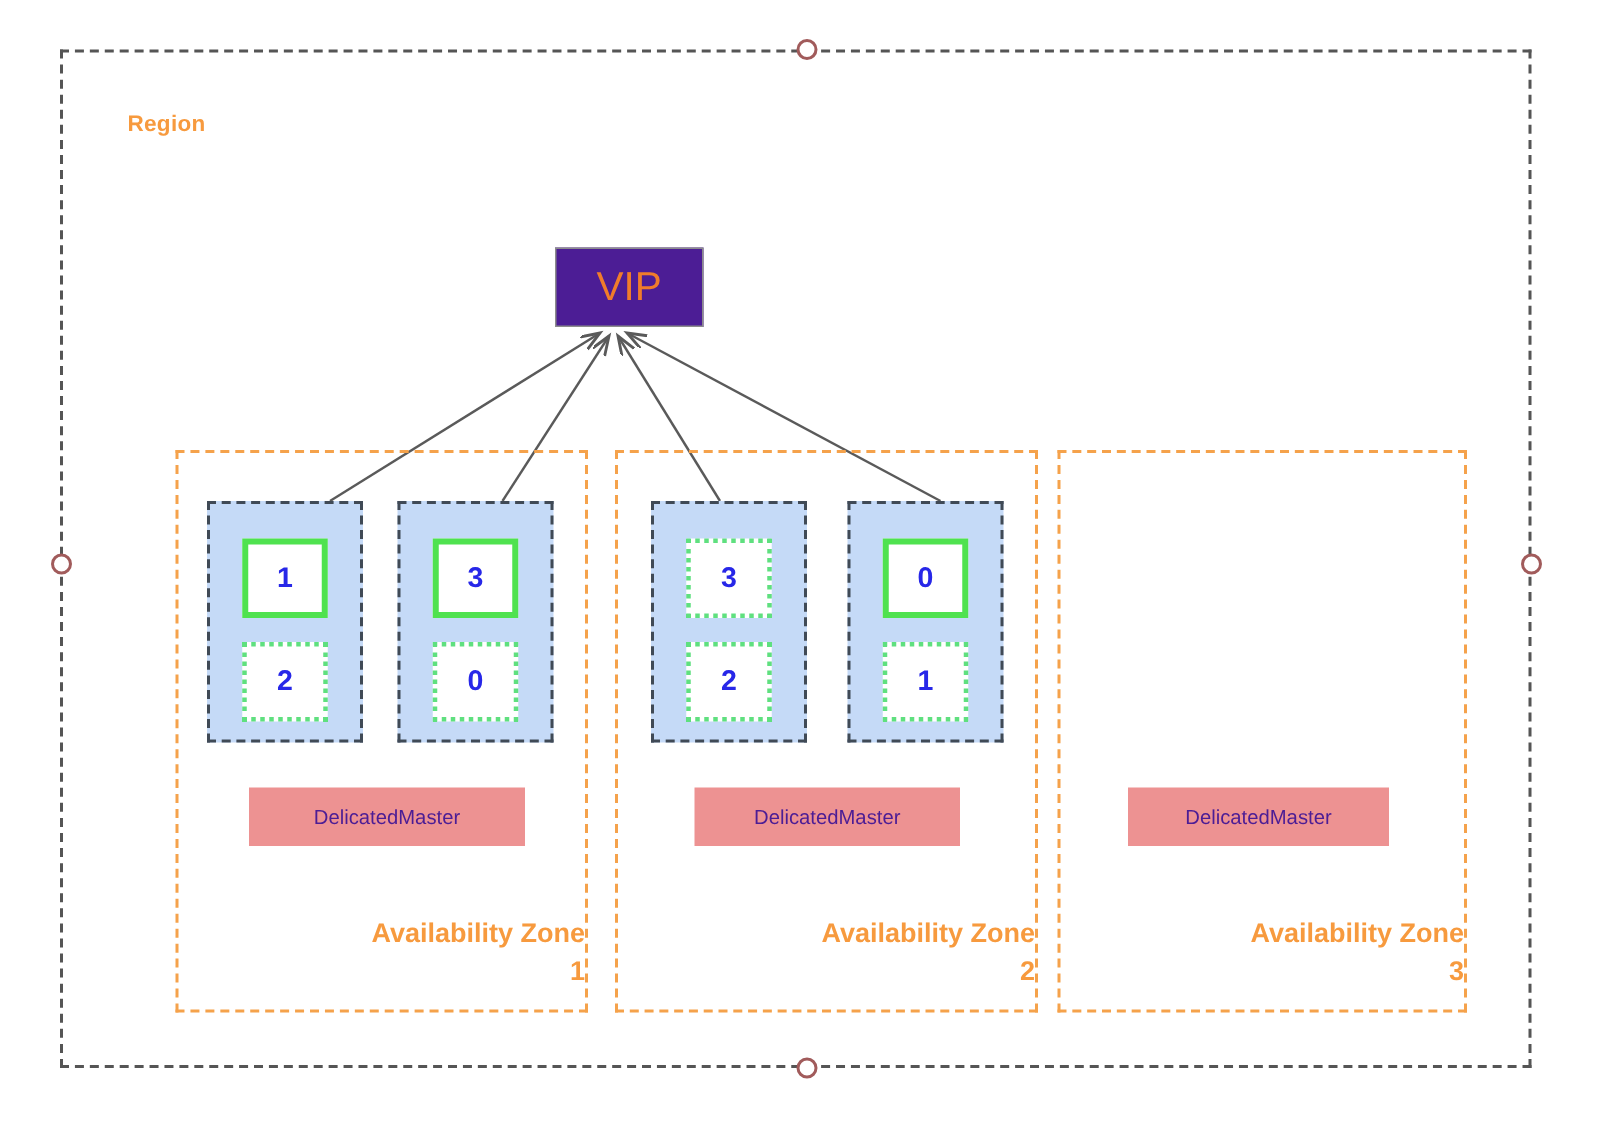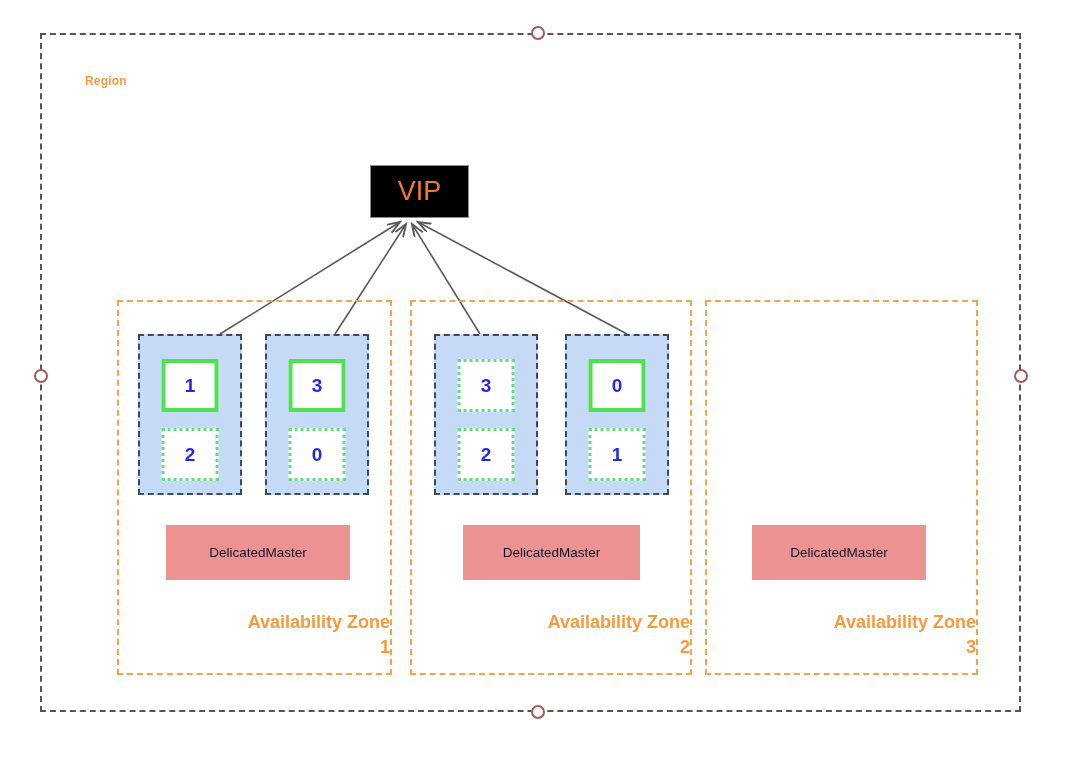--- a/index.html
+++ b/index.html
@@ -8,37 +8,37 @@
 
   #canvas{position:absolute;left:0;top:0;width:1080px;height:759px;}
 
   
   .region-box{
     position:absolute;left:40px;top:33px;width:981px;height:679px;
     border:2px dashed #555555;box-sizing:border-box;background:transparent;
   }
   .region-label{
     position:absolute;left:85px;top:74px;
-    color:#f79a3e;font-size:12px;font-weight:bold;letter-spacing:.2px;
+    color:#f79a3e;font-size:15px;font-weight:bold;letter-spacing:.2px;
   }
 
   
   .handle{
     position:absolute;width:14px;height:14px;border-radius:50%;
     border:2.5px solid #a15b5b;background:#ffffff;box-sizing:border-box;
   }
   .handle.top{left:531px;top:26px;}
   .handle.left{left:34px;top:369px;}
   .handle.right{left:1014px;top:369px;}
   .handle.bottom{left:531px;top:705px;}
 
   
   .vip-box{
     position:absolute;left:370px;top:165px;width:99px;height:53px;
-    background:#000000;border:1.6px solid #8c8c8c;box-sizing:border-box;
+    background:#4c1d95;border:1.6px solid #8c8c8c;box-sizing:border-box;
     display:flex;align-items:center;justify-content:center;
   }
   .vip-label{color:#f07c2b;font-size:27px;font-weight:normal;line-height:1;}
 
   
   .az-box{
     position:absolute;top:300px;height:375px;
     border:2px dashed #f5a council;box-sizing:border-box;
   }
   .az-box{border:2px dashed #f5a24b;}
@@ -67,23 +67,23 @@
     position:absolute;left:50%;transform:translateX(-50%);
     width:57px;height:53px;background:#ffffff;box-sizing:border-box;
     display:flex;align-items:center;justify-content:center;
     color:#2727e8;font-size:19px;font-weight:bold;
   }
   .shard.primary{border:4px solid #4fe24f;top:23px;}
   .shard.replica{border:3.5px dotted #5fe07f;top:92px;}
 
   
   .master-box{
-    position:absolute;height:55px;background:#ed9292;
+    position:absolute;height:39px;background:#ed9292;
     display:flex;align-items:center;justify-content:center;
-    color:#0f172a;font-size:13.5px;
+    color:#4c1d95;font-size:13.5px;
   }
   .master1{left:166px;top:525px;width:184px;}
   .master2{left:463px;top:525px;width:177px;}
   .master3{left:752px;top:525px;width:174px;}
 
   
   #links{position:absolute;left:0;top:0;width:1080px;height:759px;
          pointer-events:none;overflow:visible;}
 </style>
 </head>

